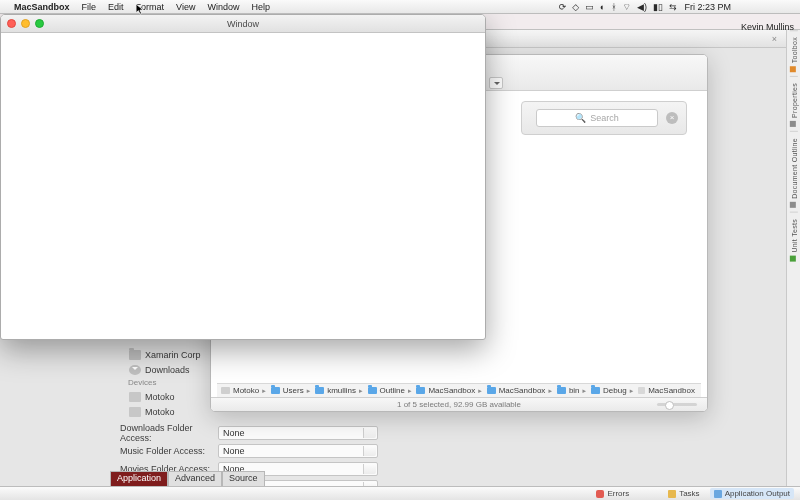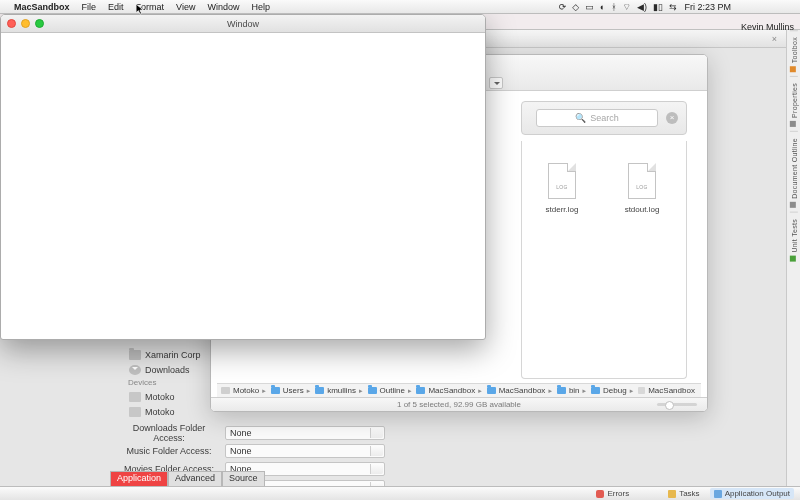--- a/index.html
+++ b/index.html
@@ -38,29 +38,29 @@
 .sidebar-list .row .fold { background:#bfbfbf; border-radius:1px; position:relative;}
 .sidebar-list .row .fold::before{content:"";position:absolute;top:-2px;left:0;width:5px;height:2px;background:#bfbfbf;border-radius:1px 1px 0 0;}
 .sidebar-list .row .dl { background:#bfbfbf; border-radius:50%; position:relative;}
 .sidebar-list .row .dl::after{content:"";position:absolute;left:3px;top:2px;border:3px solid transparent;border-top-color:#fff;}
 .sidebar-list .row .hd { background:#c7c7c7; border-radius:1px;}
 .sidebar-list .hdr { font-size:8px; color:#888; padding:2px 0 1px 2px; }
 
 
 .options { position: absolute; left: 120px; top: 394px; right: 170px; }
 .options .line { display:flex; align-items:center; height:18px; font-size:9px; }
-.options .lbl { width:98px; text-align:center; color:#3b3b3b; margin-right:7px; }
+.options .lbl { width:98px; text-align:left; color:#3b3b3b; margin-right:0; }
 .options .select { flex: 0 0 160px; height:14px; background:#fbfbfb; border:1px solid #c5c5c5; border-radius:2px; display:flex; align-items:center; padding:0 4px; font-size:9px; color:#333; position:relative; }
 .options .select::after { content:""; position:absolute; right:1px; top:1px; bottom:1px; width:12px; background:linear-gradient(#fcfcfc,#ececec); border-left:1px solid #cfcfcf; border-radius:0 2px 2px 0;}
 .options .select .chev{position:absolute;right:4px;top:4px;width:0;height:0;border:3px solid transparent;border-top-color:#555;}
 
 
 .opt-tabs { position:absolute; left:110px; bottom:0; height:15px; display:flex; font-size:9px; }
 .opt-tabs .t{ padding:1px 6px; background:#e0e0e0; border:1px solid #b7b7b7; border-bottom:none; color:#333; }
-.opt-tabs .t.active{ background:#ef4444; color:#fff; }
+.opt-tabs .t.active{ background:#7f1d1d; color:#fff; }
 
 
 .finder { position:absolute; left:210px; top:40px; width:498px; height:358px; background:#fff; border:1px solid #b8b8b8; border-radius:5px; box-shadow:0 6px 24px rgba(0,0,0,.20); z-index:20; overflow:hidden; }
 .finder .toolbar { height:36px; background:linear-gradient(#f8f8f8,#e9e9e9); border-bottom:1px solid #cfcfcf; position:relative; }
 .finder .toolbar .drop{ position:absolute; left:278px; top:22px; width:14px; height:12px; background:#fdfdfd; border:1px solid #c7c7c7; border-radius:2px; }
 .finder .toolbar .drop::after{content:"";position:absolute;left:4px;top:4px;border:3px solid transparent;border-top-color:#666;}
 .finder .searchwrap{ position:absolute; top:46px; left:310px; right:20px; height:34px; background:linear-gradient(#f4f4f4,#e8e8e8); border:1px solid #cfcfcf; border-radius:4px; display:flex; align-items:center; }
 .finder .searchbox{ flex:1; margin:0 8px 0 14px; height:18px; background:#fff; border:1px solid #cacaca; border-radius:3px; display:flex; align-items:center; justify-content:center; font-size:9px; color:#a7a7a7; }
 .finder .searchbox .mag{ margin-right:4px; color:#9a9a9a; }
 .finder .searchwrap .clear{ width:12px;height:12px;background:#bdbdbd;border-radius:50%;color:#fff;text-align:center;line-height:12px;font-size:8px;margin-right:8px;}
@@ -204,34 +204,20 @@
       <div class="drop"></div>
     </div>
     <span class="leftblue">b</span>
     <div class="searchwrap">
       <div class="searchbox">
           <span class="mag">🔍</span>
           <span>Search</span>
         </div>
       <div class="clear">×</div>
     </div>
-    <div class="content">
-      <div class="file">
-        <div class="page">
-            <span class="tag">LOG</span>
-          </div>
-        <span>stderr.log</span>
-      </div>
-      <div class="file">
-        <div class="page">
-            <span class="tag">LOG</span>
-          </div>
-        <span>stdout.log</span>
-      </div>
-    </div>
     <div class="path">
       <span class="seg">
           <span class="hic"></span>
           <span>Motoko</span>
           <span class="sep">▸</span>
         </span>
       <span class="seg">
           <span class="fic"></span>
           <span>Users</span>
           <span class="sep">▸</span>

